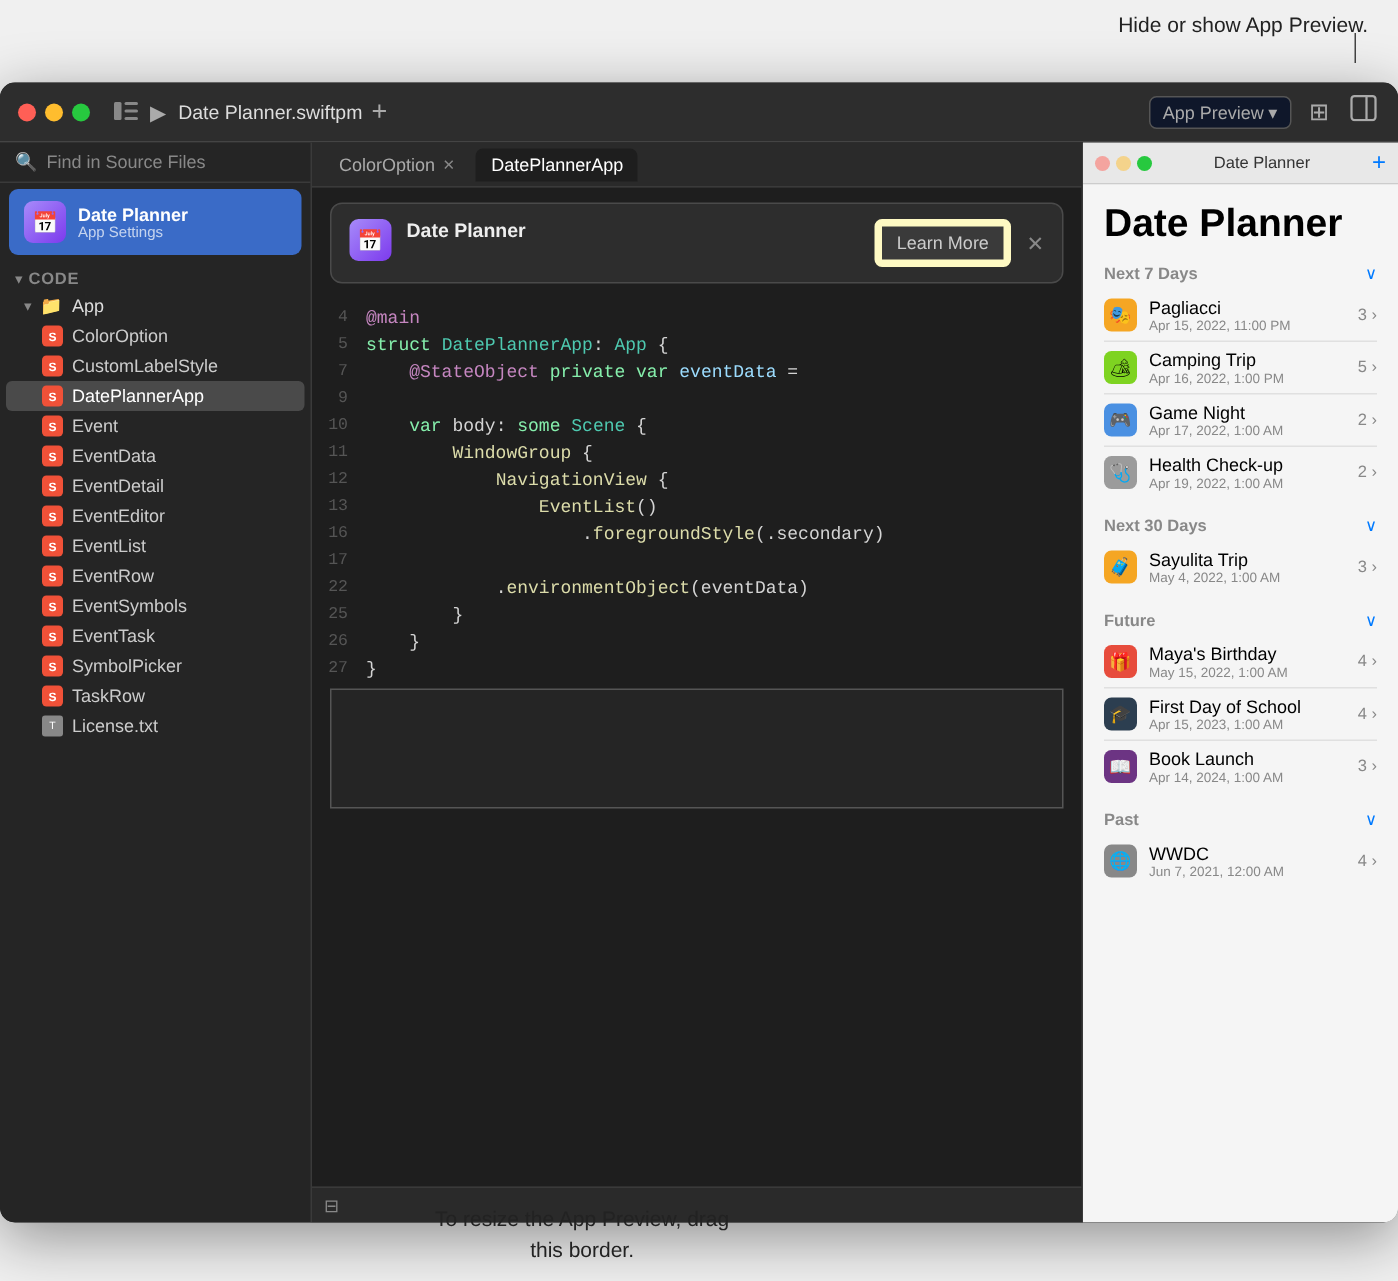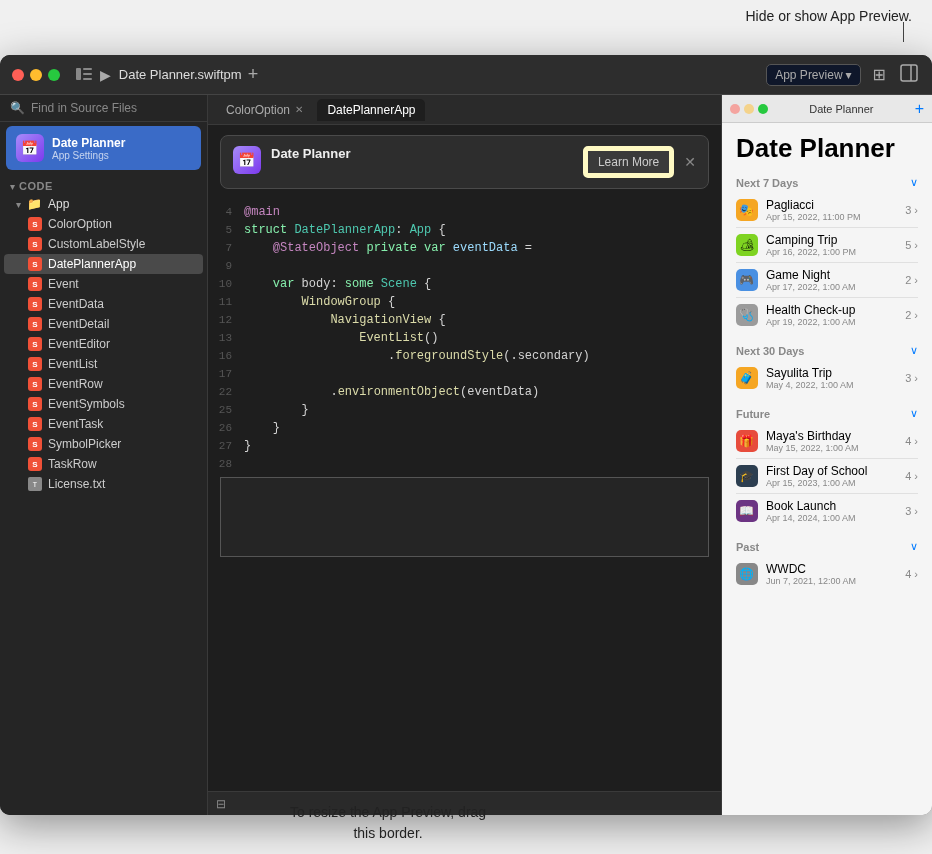--- a/index.html
+++ b/index.html
@@ -725,24 +725,20 @@
           <span class="line-code">        }</span>
         </div>
         <div class="code-line">
           <span class="line-num">26</span>
           <span class="line-code">    }</span>
         </div>
         <div class="code-line">
           <span class="line-num">27</span>
           <span class="line-code">}</span>
         </div>
-        <div class="code-line">
-          <span class="line-num">28</span>
-          <span class="line-code"></span>
-        </div>
 
         <div class="code-preview-box"></div>
       </div>
 
       <div class="editor-footer">
         <span class="footer-icon">⊟</span>
       </div>
     </div>
 
     <div class="preview-panel">

